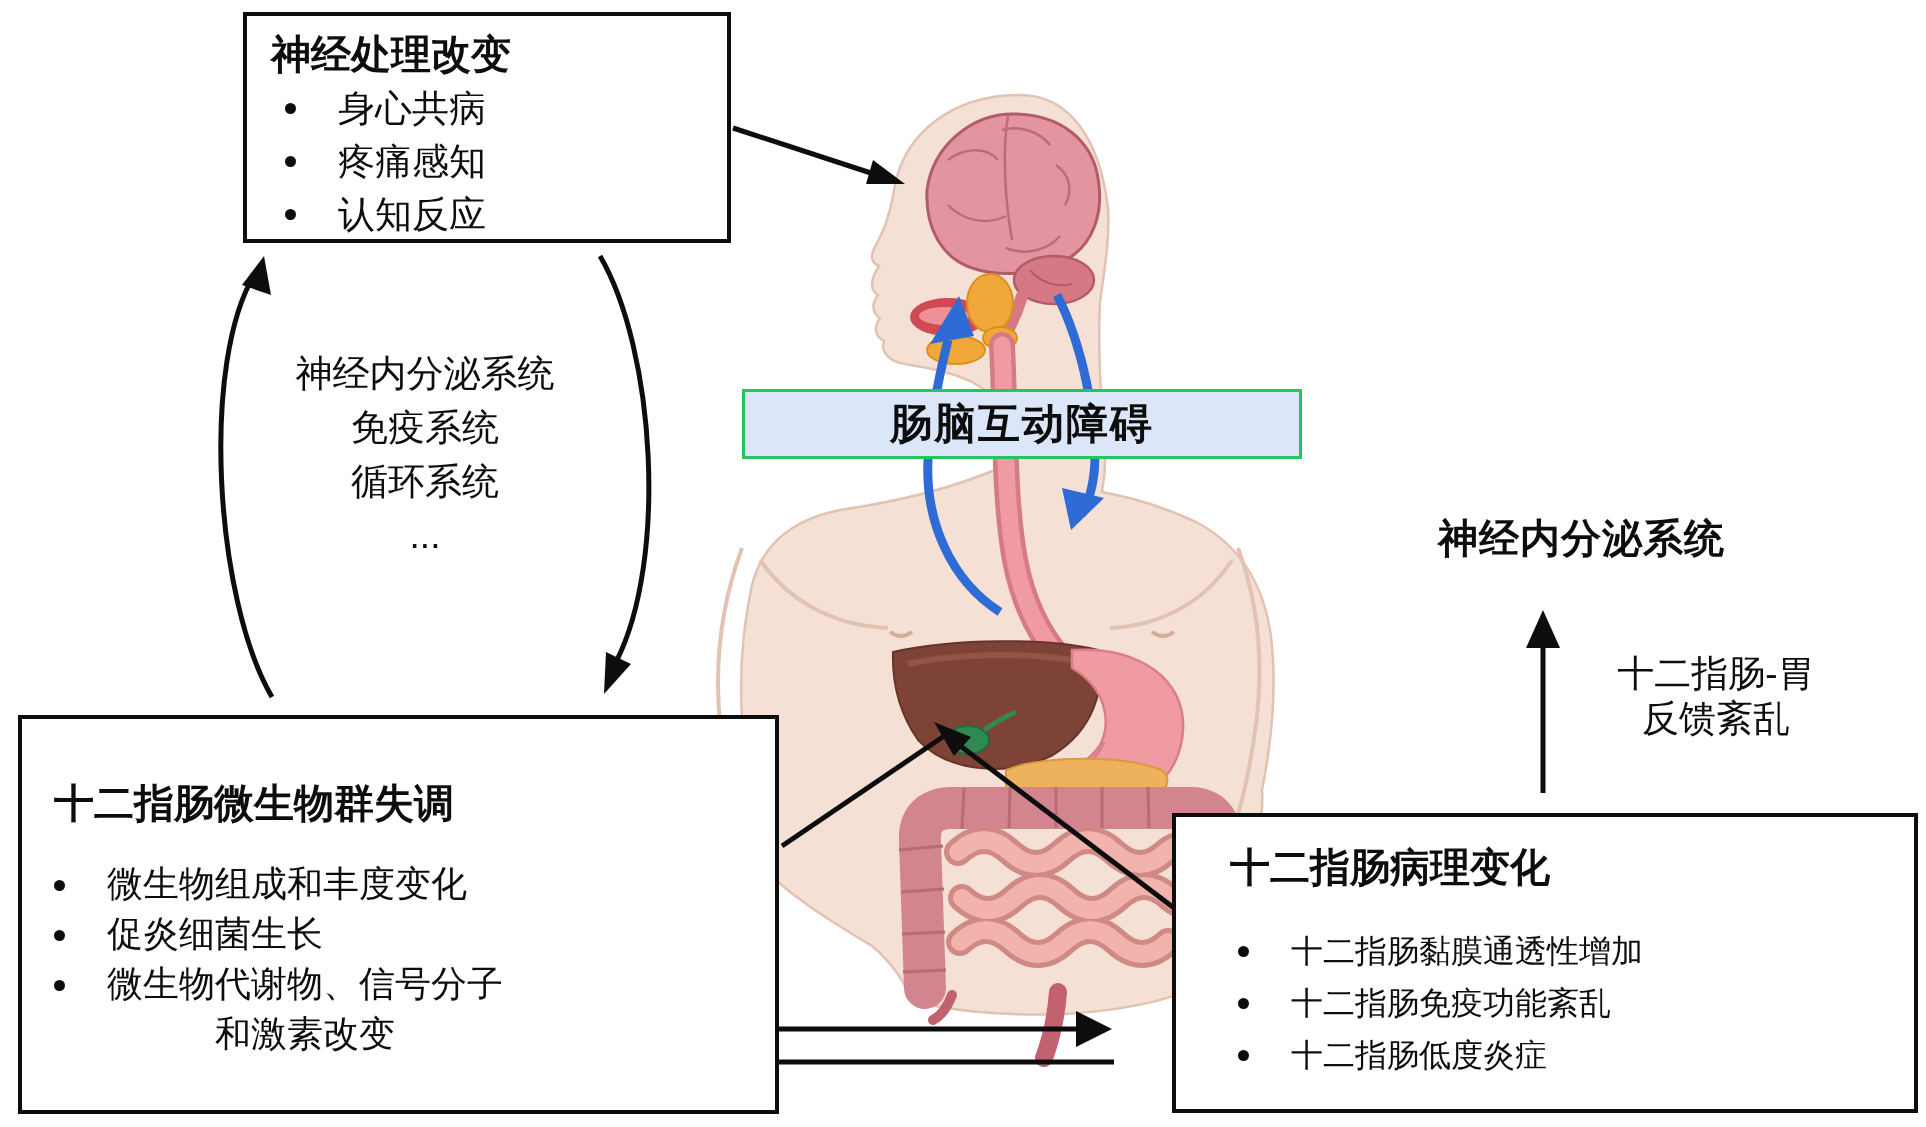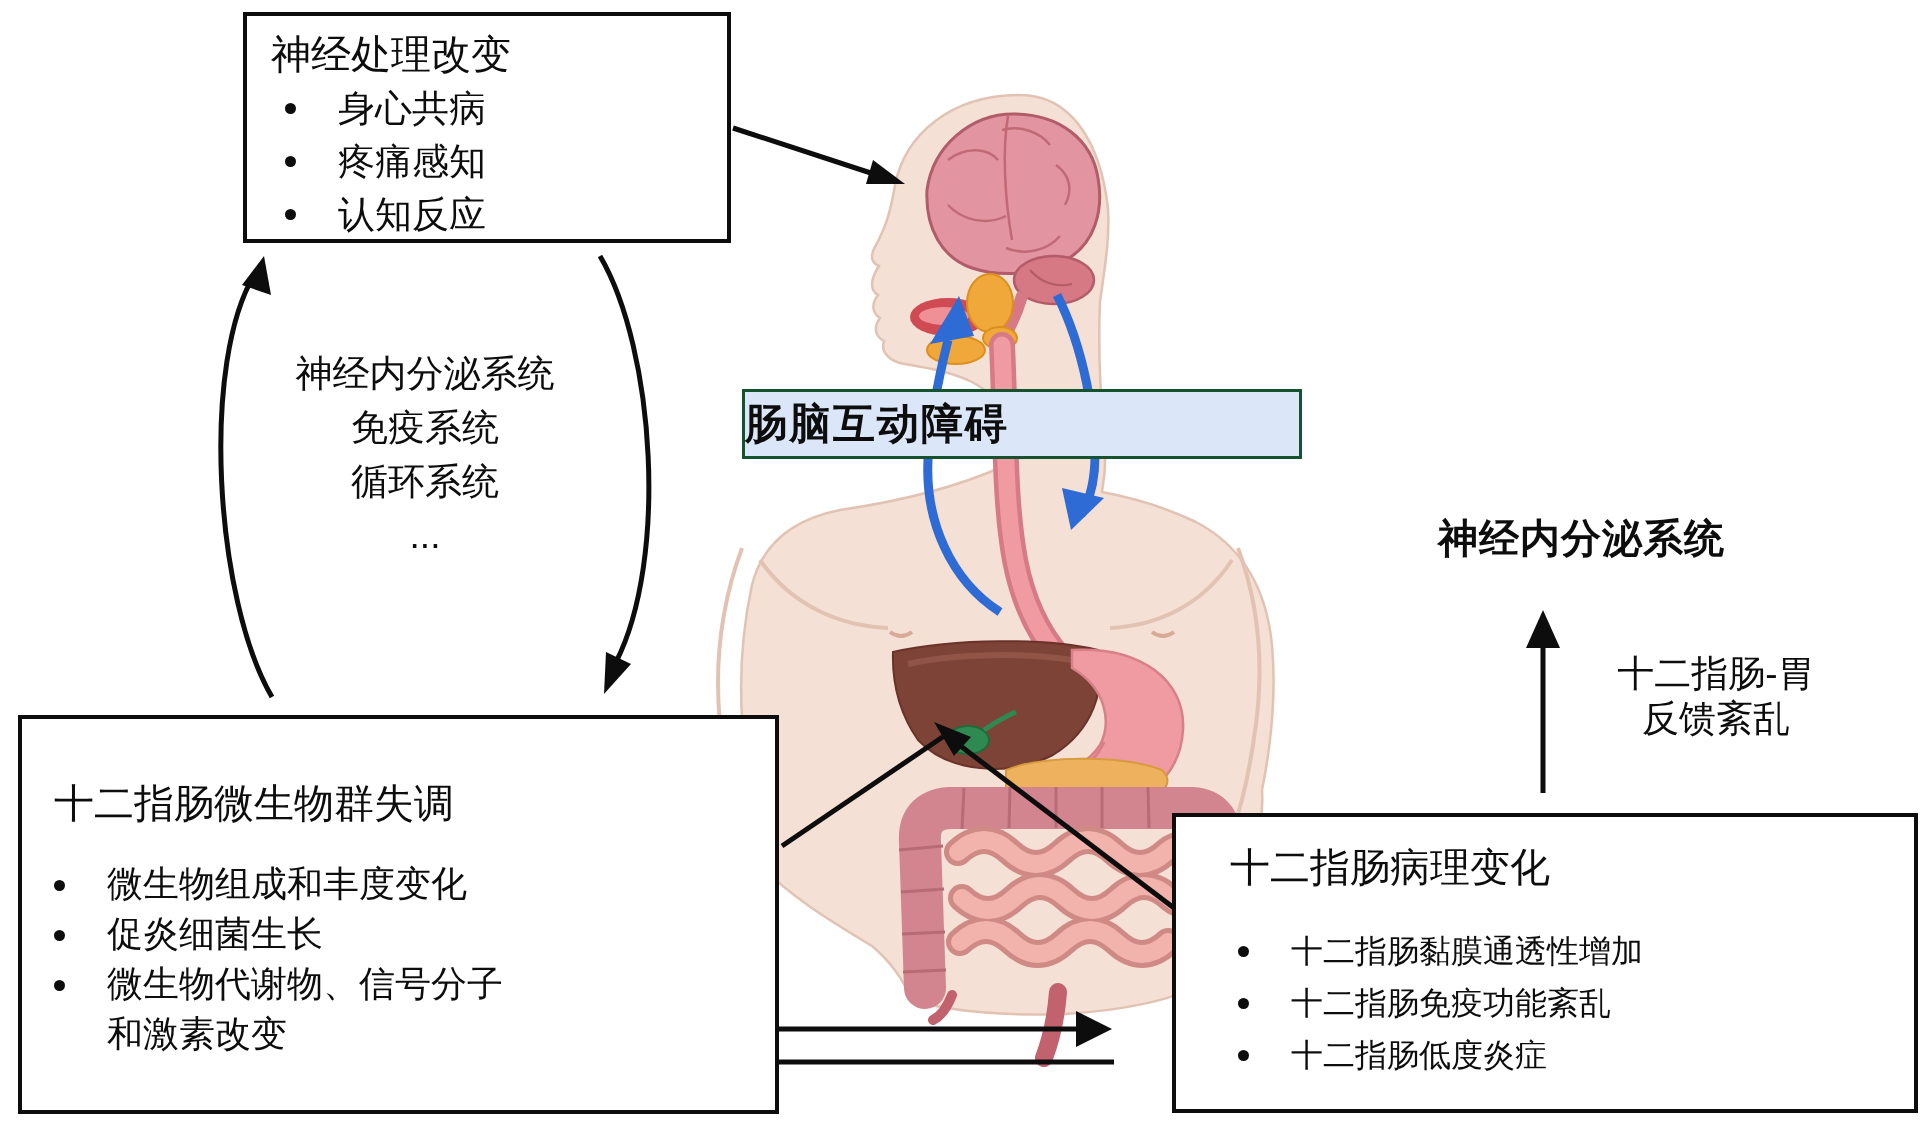--- a/index.html
+++ b/index.html
@@ -4,42 +4,42 @@
 <style>
   html,body{margin:0;padding:0;background:#ffffff;}
   #canvas{
     position:relative;width:1926px;height:1127px;background:#ffffff;overflow:hidden;
     font-family:"Liberation Sans",sans-serif;color:#0d0d0d;
   }
   #figure-svg{position:absolute;left:0;top:0;z-index:1;}
   .box{
     position:absolute;background:#ffffff;border:4px solid #0d0d0d;box-sizing:border-box;z-index:2;
   }
-  .box-title{font-weight:normal;font-size:40px;line-height:1.2;white-space:nowrap;}
+  .box-title{font-weight:bold;font-size:40px;line-height:1.2;white-space:nowrap;}
   .bullets{margin-top:10px;}
   .bullet-row{display:flex;align-items:flex-start;}
   .bullet-dot{flex:0 0 auto;width:11px;height:11px;border-radius:50%;background:#0d0d0d;margin-top:21px;}
   .bullet-text{font-size:36px;line-height:52px;margin-left:42px;white-space:pre-line;}
   
   #neural-box{left:243px;top:12px;width:488px;height:231px;padding:14px 0 0 24px;}
   #neural-box .bullets{margin-top:4px;margin-left:14px;}
   #neural-box .bullet-text{font-size:37px;line-height:53px;}
   
   #microbiota-box{left:18px;top:715px;width:761px;height:399px;padding:60px 0 0 32px;}
   #microbiota-box .bullets{margin-top:32px;}
-  #microbiota-box .bullet-text{font-size:36px;line-height:50px;max-width:470px;}
+  #microbiota-box .bullet-text{font-size:36px;line-height:50px;max-width:470px;text-align:center;}
   
   #pathology-box{left:1172px;top:813px;width:746px;height:300px;padding:26px 0 0 54px;}
   #pathology-box .bullets{margin-top:34px;margin-left:8px;}
   #pathology-box .bullet-text{font-size:32px;line-height:52px;}
   
   #gbi-banner{
     position:absolute;left:742px;top:389px;width:560px;height:70px;z-index:3;
-    background:#dbe7f9;border:3px solid #14532d;box-sizing:border-box;
-    display:flex;align-items:center;justify-content:flex-start;
+    background:#dbe7f9;border:3px solid #22c55e;box-sizing:border-box;
+    display:flex;align-items:center;justify-content:center;
     font-size:42px;font-weight:bold;letter-spacing:2px;
   }
   
   #pathways{
     position:absolute;left:255px;top:347px;width:340px;z-index:2;
     text-align:center;font-size:37px;line-height:54px;
   }
   #pathways span{display:block;}
   
   #gi-disorder{

